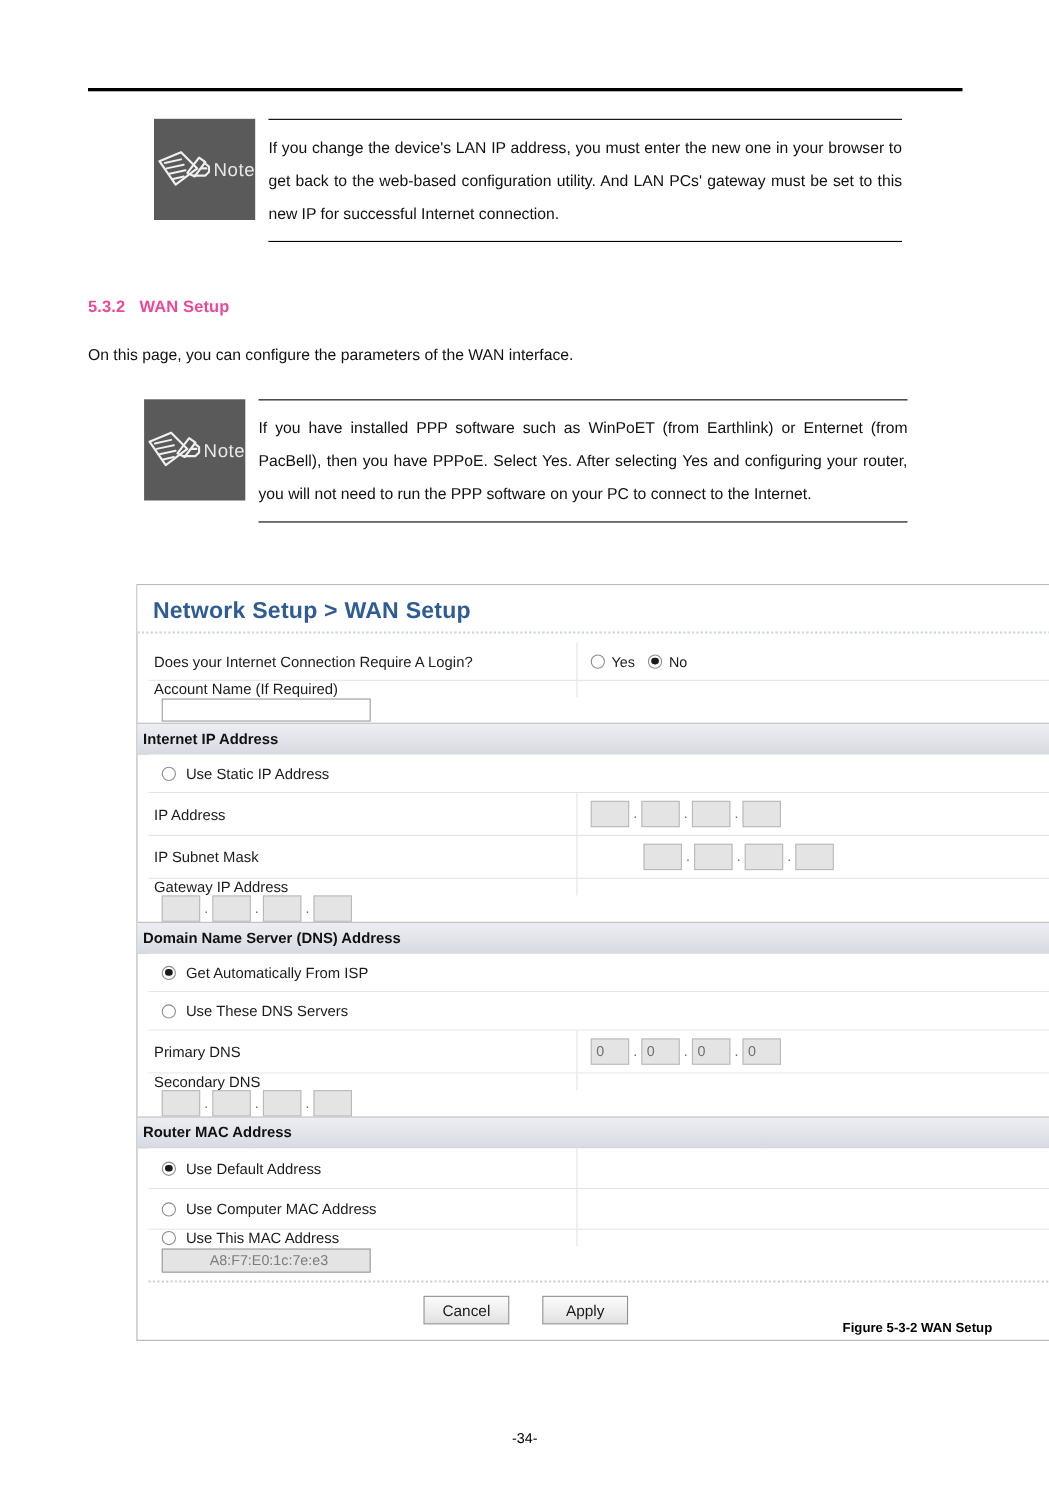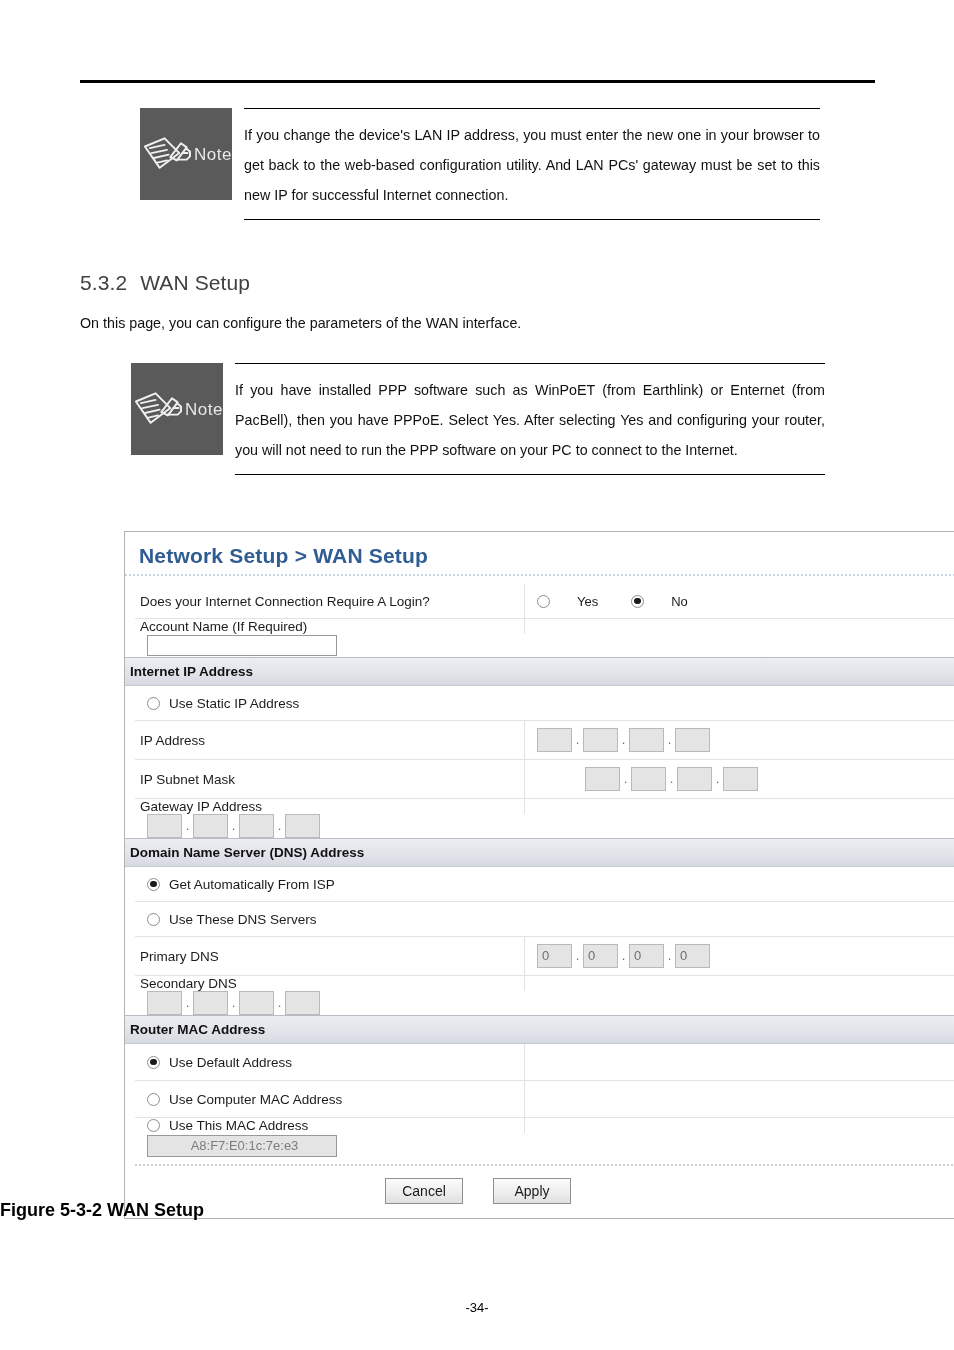--- a/index.html
+++ b/index.html
@@ -63,23 +63,23 @@
     line-height: 30px;
     text-align: justify;
     text-justify: inter-word;
     color: #111;
   }
 
   
   .section-heading {
     position: absolute;
     left: 80px;
-    font-size: 21px;
-    font-weight: normal;
-    color: #404040;
+    font-size: 15px;
+    font-weight: bold;
+    color: #ec4899;
     letter-spacing: 0.1px;
   }
   .section-heading .num { margin-right: 13px; }
   .body-text {
     position: absolute;
     left: 80px;
     font-size: 14.3px;
     color: #111;
   }
 
@@ -168,21 +168,21 @@
     position: absolute;
     left: 50%; top: 50%;
     width: 6.5px; height: 6.5px;
     margin: -3.25px 0 0 -3.25px;
     border-radius: 50%;
     background: #1a1a1a;
   }
   .radio-label { margin-left: 9px; }
 
   
-  .inline-radios { display: flex; align-items: center; gap: 21px; }
+  .inline-radios { display: flex; align-items: center; gap: 0; }
   .inline-radios .radio-label { margin-left: 6px; margin-right: 12px; }
 
   
   .text-input {
     width: 190px;
     height: 21px;
     border: 1px solid #9a9a9a;
     background: #fff;
     box-sizing: border-box;
   }
@@ -240,22 +240,22 @@
     text-align: center;
     box-sizing: border-box;
     font-family: "Liberation Sans", sans-serif;
   }
 
   
   .figure-caption {
     position: absolute;
     left: 0;
     width: 902px;
-    text-align: left;
-    font-size: 18px;
+    text-align: right;
+    font-size: 12px;
     font-weight: bold;
     color: #000;
   }
   .page-number {
     position: absolute;
     left: 0;
     width: 954px;
     text-align: center;
     font-size: 13px;
     color: #000;

